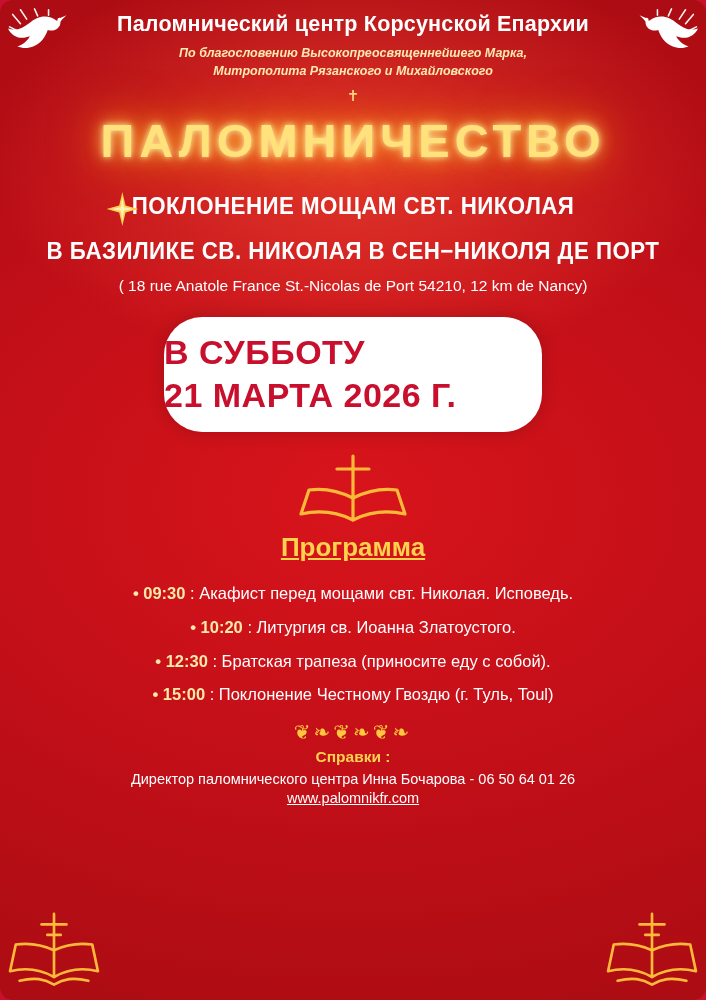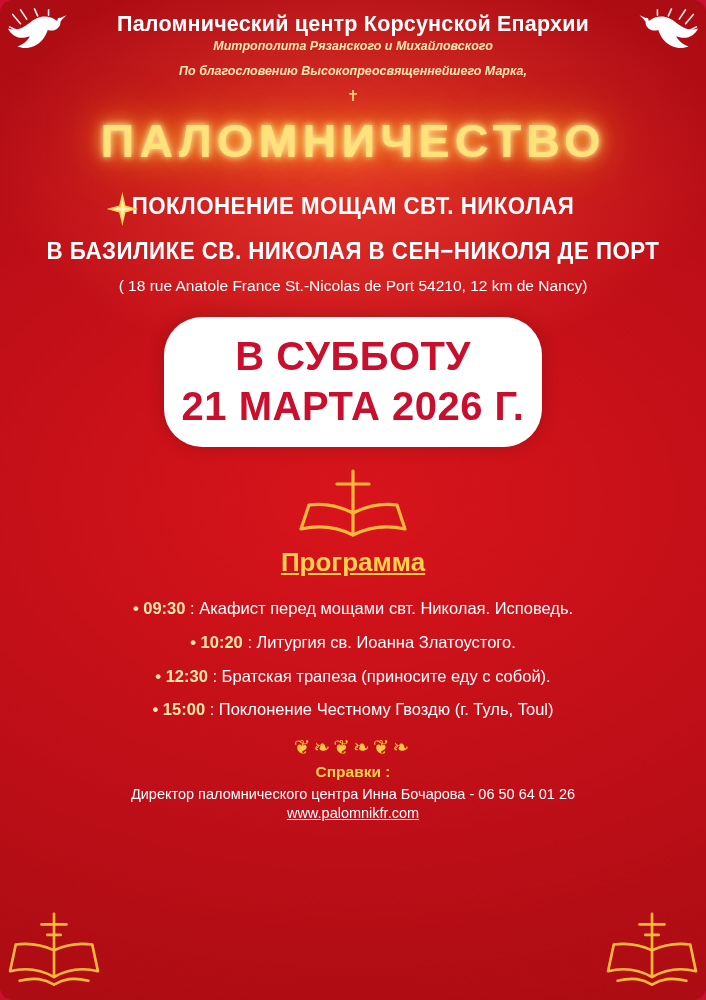--- a/index.html
+++ b/index.html
@@ -113,24 +113,24 @@
   .datebox {
     width: 378px;
     margin: 22px auto 0;
     background: #ffffff;
     border-radius: 38px;
     padding: 14px 0 16px;
     box-shadow: 0 0 18px rgba(0,0,0,0.18);
   }
   .datebox div {
     color: #c8102e;
-    font-size: 40px;
+    font-size: 34px;
     font-weight: bold;
     line-height: 1.25;
-    text-align: center;
+    text-align: left;
     letter-spacing: 0.5px;
   }
 
   
   .bookcross {
     margin: 20px auto 0;
     width: 120px;
     height: 74px;
     display: block;
   }
@@ -227,22 +227,22 @@
       <g stroke="#ffffff" stroke-width="2" stroke-linecap="round" fill="none" opacity="0.95" transform="translate(100,0) scale(-1,1)">
         <path d="M6 8 L16 20"></path>
           <path d="M2 24 L14 30"></path>
           <path d="M16 2 L24 14"></path>
         <path d="M34 1 L38 10"></path>
           <path d="M52 2 L52 9"></path>
       </g>
     </svg>
 
     <div class="header-title">Паломнический центр Корсунской Епархии</div>
+    <div class="header-sub">По благословению Высокопреосвященнейшего Марка,</div>
     <div class="header-sub" style="margin-top:0">Митрополита Рязанского и Михайловского</div>
-    <div class="header-sub">По благословению Высокопреосвященнейшего Марка,</div>
   </div>
 
   <div class="cross-sep">✝</div>
 
   <div class="main-title">ПАЛОМНИЧЕСТВО</div>
 
   <div class="section">
     <div class="sec-line">
       <svg class="star" viewBox="0 0 40 40">
         <path d="M20 0 L24 16 L40 20 L24 24 L20 40 L16 24 L0 20 L16 16 Z" fill="#ffcf4d"></path>

